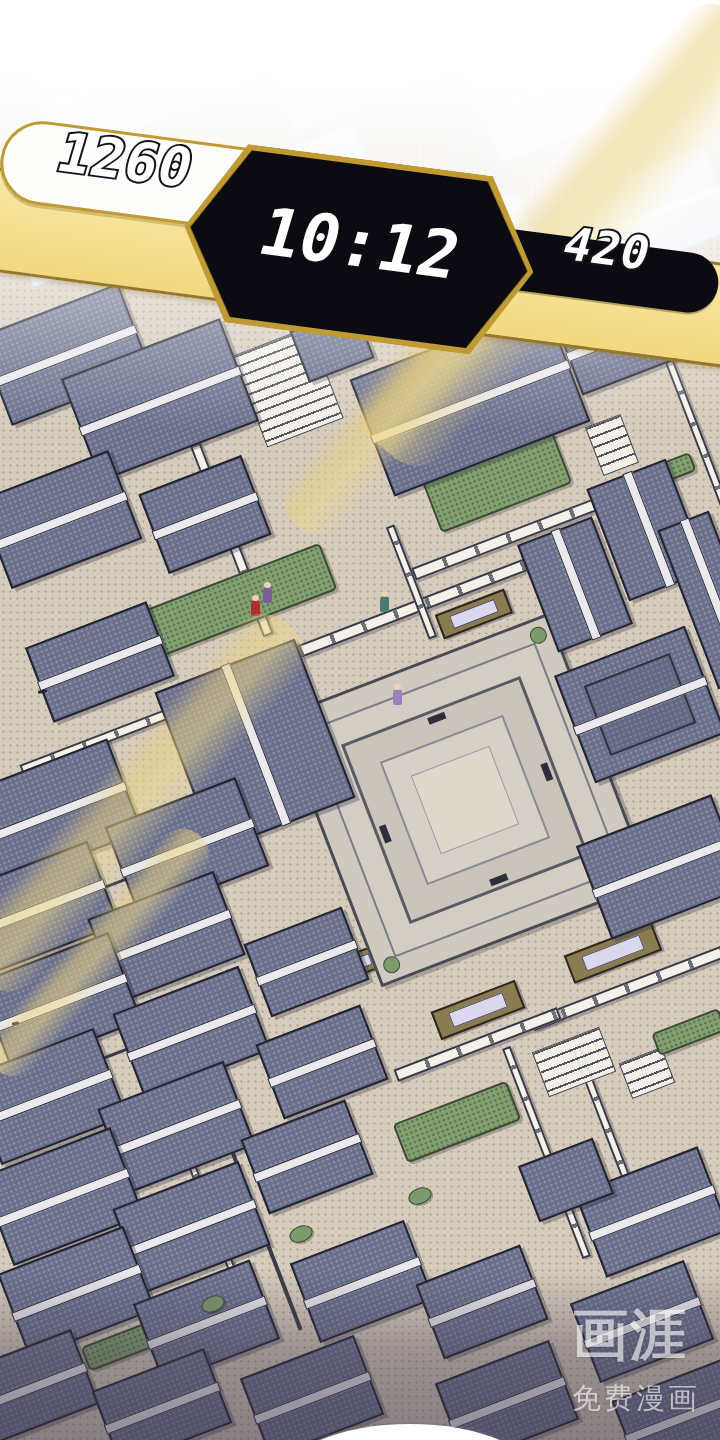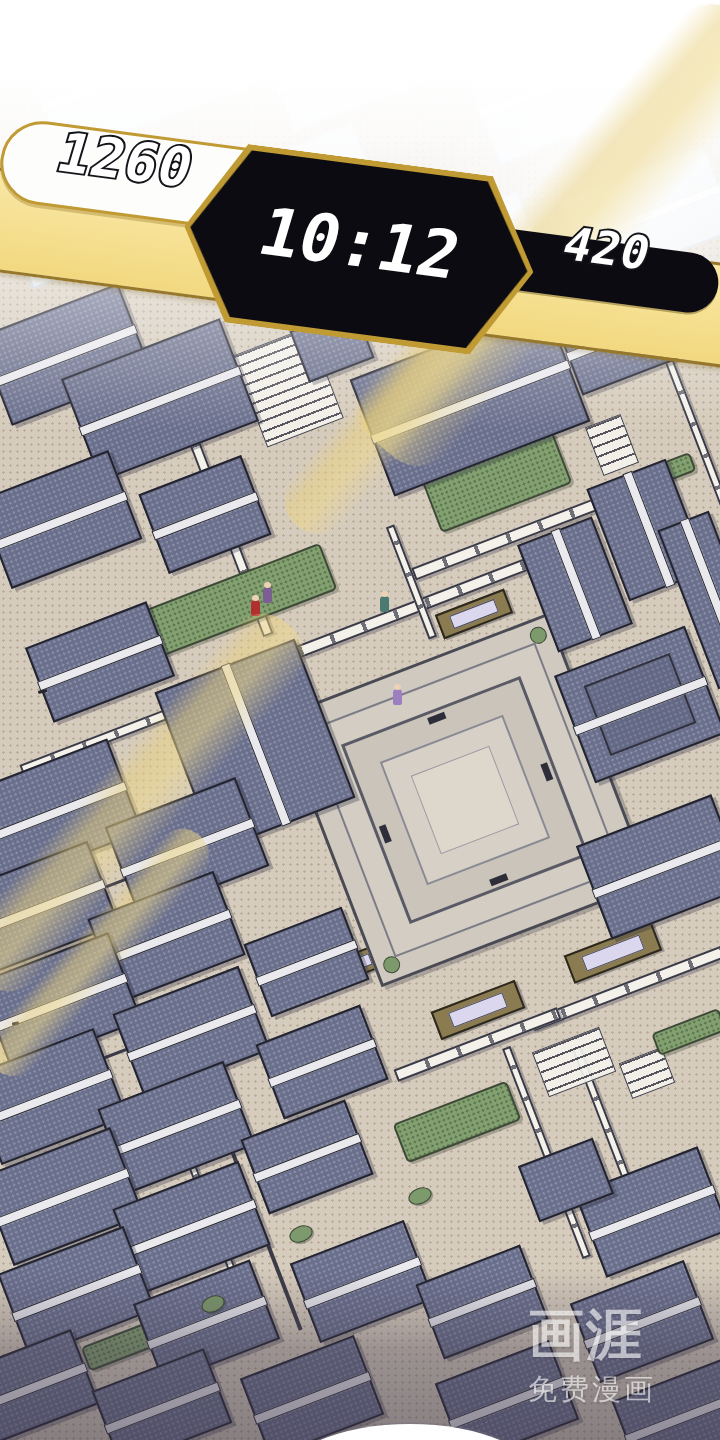--- a/index.html
+++ b/index.html
@@ -84,24 +84,24 @@
   .hud-hex::after{content:"";position:absolute;inset:6px;background:var(--hud-black,#0b0b11);
      clip-path:polygon(0 50%,15% 0,85% 0,100% 50%,85% 100%,15% 100%)}
   .seg{position:absolute;font-family:"DejaVu Sans Mono",monospace;font-weight:bold;
      transform:skewX(-9deg);line-height:1;text-align:center;z-index:3}
   .outl{color:#fff;-webkit-text-stroke:4px var(--digit-outline,#15151c);paint-order:stroke fill;
      text-shadow:0 0 2px rgba(20,20,28,.6)}
   .hud-left-num{left:46px;top:16px;width:200px;font-size:54px;letter-spacing:1px}
   .hud-clock{left:233px;top:62px;width:312px;font-size:66px;color:#fff;letter-spacing:0}
   .hud-right-num{left:540px;top:44px;width:190px;font-size:46px;letter-spacing:1px}
   
-  .wm{position:absolute;left:528px;top:1304px;z-index:30;color:var(--watermark,#fff);opacity:.6;
+  .wm{position:absolute;left:572px;top:1304px;z-index:30;color:var(--watermark,#fff);opacity:.6;
      text-shadow:0 1px 3px rgba(0,0,0,.25)}
   .wm-logo{font-size:56px;font-weight:bold;letter-spacing:2px;line-height:1.1}
-  .wm-tag{font-size:29px;letter-spacing:3px;margin-top:4px}
+  .wm-tag{font-size:29px;letter-spacing:3px;margin-top:13px}
 </style>
 </head>
 <body>
 
 <div class="stage">
 
   <div class="sc">
 
     <div class="f" style="left:35px;top:15px;width:210px;height:110px"></div>
     <div class="f" style="left:10px;top:167px;width:170px;height:95px"></div>

